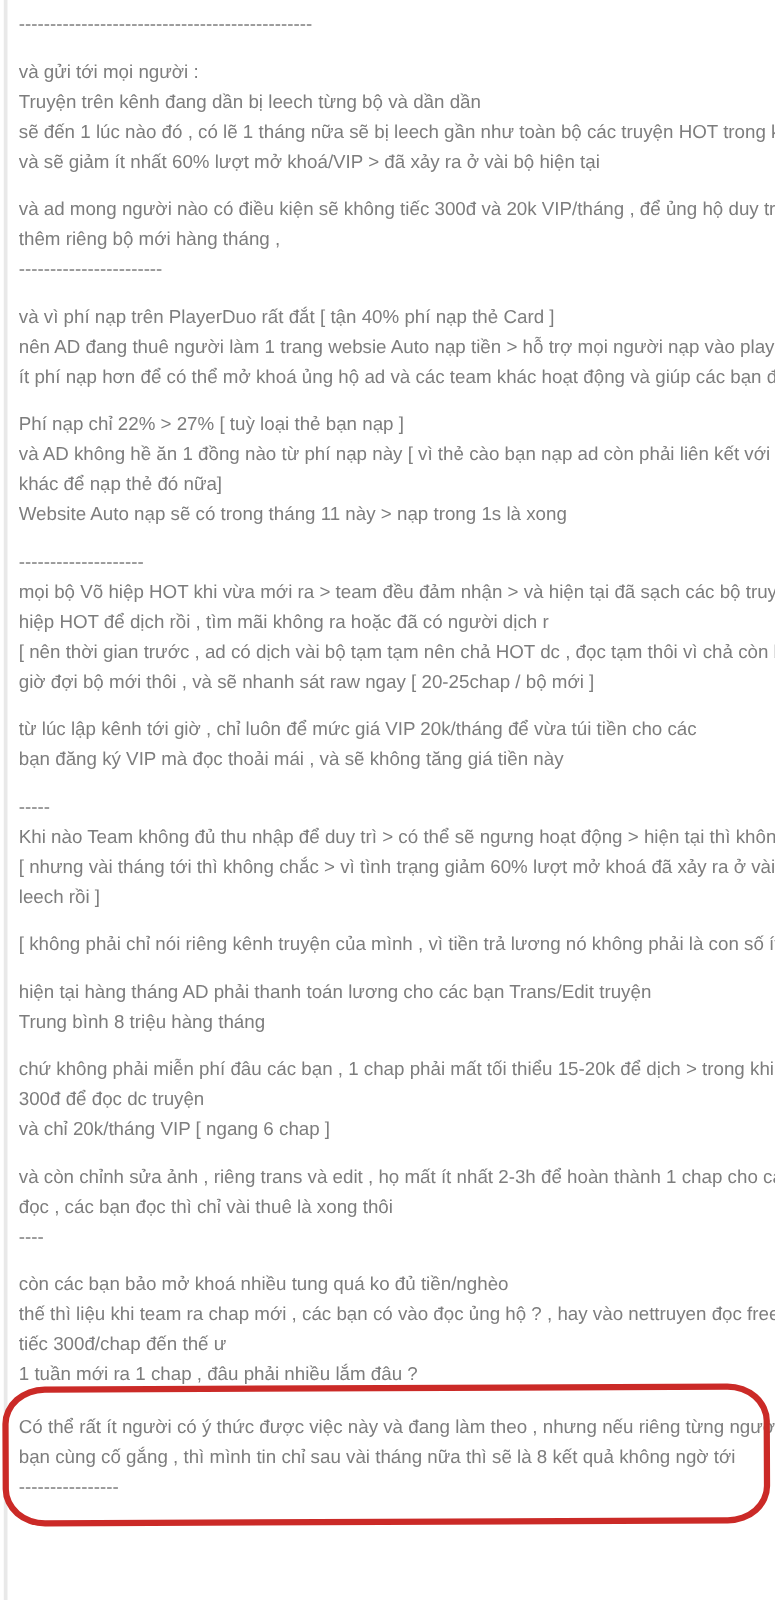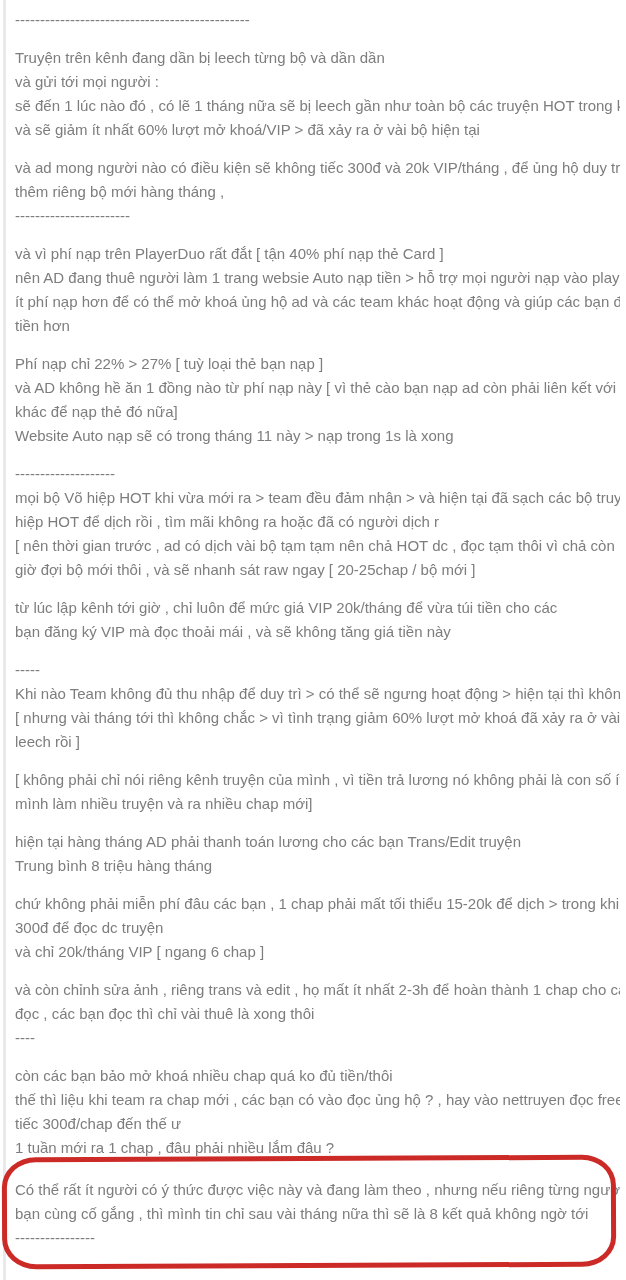--- a/index.html
+++ b/index.html
@@ -55,35 +55,34 @@
 </head>
 <body>
 
 <div class="left-edge"></div>
 
 <div class="post-body" id="post-body" style="color: rgb(125, 125, 125);">
     <div class="paragraph">
       <div class="text-line">-----------------------------------------------</div>
     </div>
     <div class="paragraph">
+      <div class="text-line">và gửi tới mọi người :</div>
       <div class="text-line">Truyện trên kênh đang dần bị leech từng bộ và dần dần</div>
-      <div class="text-line">và gửi tới mọi người :</div>
       <div class="text-line">sẽ đến 1 lúc nào đó , có lẽ 1 tháng nữa sẽ bị leech gần như toàn bộ các truyện HOT trong kênh ,</div>
       <div class="text-line">và sẽ giảm ít nhất 60% lượt mở khoá/VIP &gt; đã xảy ra ở vài bộ hiện tại</div>
     </div>
     <div class="paragraph">
       <div class="text-line">và ad mong người nào có điều kiện sẽ không tiếc 300đ và 20k VIP/tháng , để ủng hộ duy trì và ra</div>
       <div class="text-line">thêm riêng bộ mới hàng tháng ,</div>
       <div class="text-line">-----------------------</div>
     </div>
     <div class="paragraph">
       <div class="text-line">và vì phí nạp trên PlayerDuo rất đắt [ tận 40% phí nạp thẻ Card ]</div>
       <div class="text-line">nên AD đang thuê người làm 1 trang websie Auto nạp tiền &gt; hỗ trợ mọi người nạp vào playerduo ,</div>
       <div class="text-line">ít phí nạp hơn để có thể mở khoá ủng hộ ad và các team khác hoạt động và giúp các bạn đỡ tốn</div>
-      <div class="text-line">tiền hơn</div>
     </div>
     <div class="paragraph">
       <div class="text-line">Phí nạp chỉ 22% &gt; 27% [ tuỳ loại thẻ bạn nạp ]</div>
       <div class="text-line">và AD không hề ăn 1 đồng nào từ phí nạp này [ vì thẻ cào bạn nạp ad còn phải liên kết với 1 bên</div>
       <div class="text-line">khác để nạp thẻ đó nữa]</div>
       <div class="text-line">Website Auto nạp sẽ có trong tháng 11 này &gt; nạp trong 1s là xong</div>
     </div>
     <div class="paragraph">
       <div class="text-line">--------------------</div>
       <div class="text-line">mọi bộ Võ hiệp HOT khi vừa mới ra &gt; team đều đảm nhận &gt; và hiện tại đã sạch các bộ truyện võ</div>
@@ -96,38 +95,37 @@
       <div class="text-line">bạn đăng ký VIP mà đọc thoải mái , và sẽ không tăng giá tiền này</div>
     </div>
     <div class="paragraph">
       <div class="text-line">-----</div>
       <div class="text-line">Khi nào Team không đủ thu nhập để duy trì &gt; có thể sẽ ngưng hoạt động &gt; hiện tại thì không</div>
       <div class="text-line">[ nhưng vài tháng tới thì không chắc &gt; vì tình trạng giảm 60% lượt mở khoá đã xảy ra ở vài bộ bị</div>
       <div class="text-line">leech rồi ]</div>
     </div>
     <div class="paragraph">
       <div class="text-line">[ không phải chỉ nói riêng kênh truyện của mình , vì tiền trả lương nó không phải là con số ít , vì</div>
-      <div class="text-line">mình làm nhiều truyện và ra nhiều chap mới]</div>
     </div>
     <div class="paragraph">
       <div class="text-line">hiện tại hàng tháng AD phải thanh toán lương cho các bạn Trans/Edit truyện</div>
       <div class="text-line">Trung bình 8 triệu hàng tháng</div>
     </div>
     <div class="paragraph">
       <div class="text-line">chứ không phải miễn phí đâu các bạn , 1 chap phải mất tối thiểu 15-20k để dịch &gt; trong khi chỉ</div>
       <div class="text-line">300đ để đọc dc truyện</div>
       <div class="text-line">và chỉ 20k/tháng VIP [ ngang 6 chap ]</div>
     </div>
     <div class="paragraph">
       <div class="text-line">và còn chỉnh sửa ảnh , riêng trans và edit , họ mất ít nhất 2-3h để hoàn thành 1 chap cho các bạn</div>
       <div class="text-line">đọc , các bạn đọc thì chỉ vài thuê là xong thôi</div>
       <div class="text-line">----</div>
     </div>
     <div class="paragraph">
-      <div class="text-line">còn các bạn bảo mở khoá nhiều chap quá ko đủ tiền/thôi</div>
+      <div class="text-line">còn các bạn bảo mở khoá nhiều tung quá ko đủ tiền/nghèo</div>
       <div class="text-line">thế thì liệu khi team ra chap mới , các bạn có vào đọc ủng hộ ? , hay vào nettruyen đọc free ? ,</div>
       <div class="text-line">tiếc 300đ/chap đến thế ư</div>
       <div class="text-line">1 tuần mới ra 1 chap , đâu phải nhiều lắm đâu ?</div>
     </div>
     <div class="paragraph highlighted">
       <div class="highlight-annotation" style="border-color: rgb(203, 42, 39);"></div>
       <div class="text-line">Có thể rất ít người có ý thức được việc này và đang làm theo , nhưng nếu riêng từng người các</div>
       <div class="text-line">bạn cùng cố gắng , thì mình tin chỉ sau vài tháng nữa thì sẽ là 8 kết quả không ngờ tới</div>
       <div class="text-line">----------------</div>
     </div>

